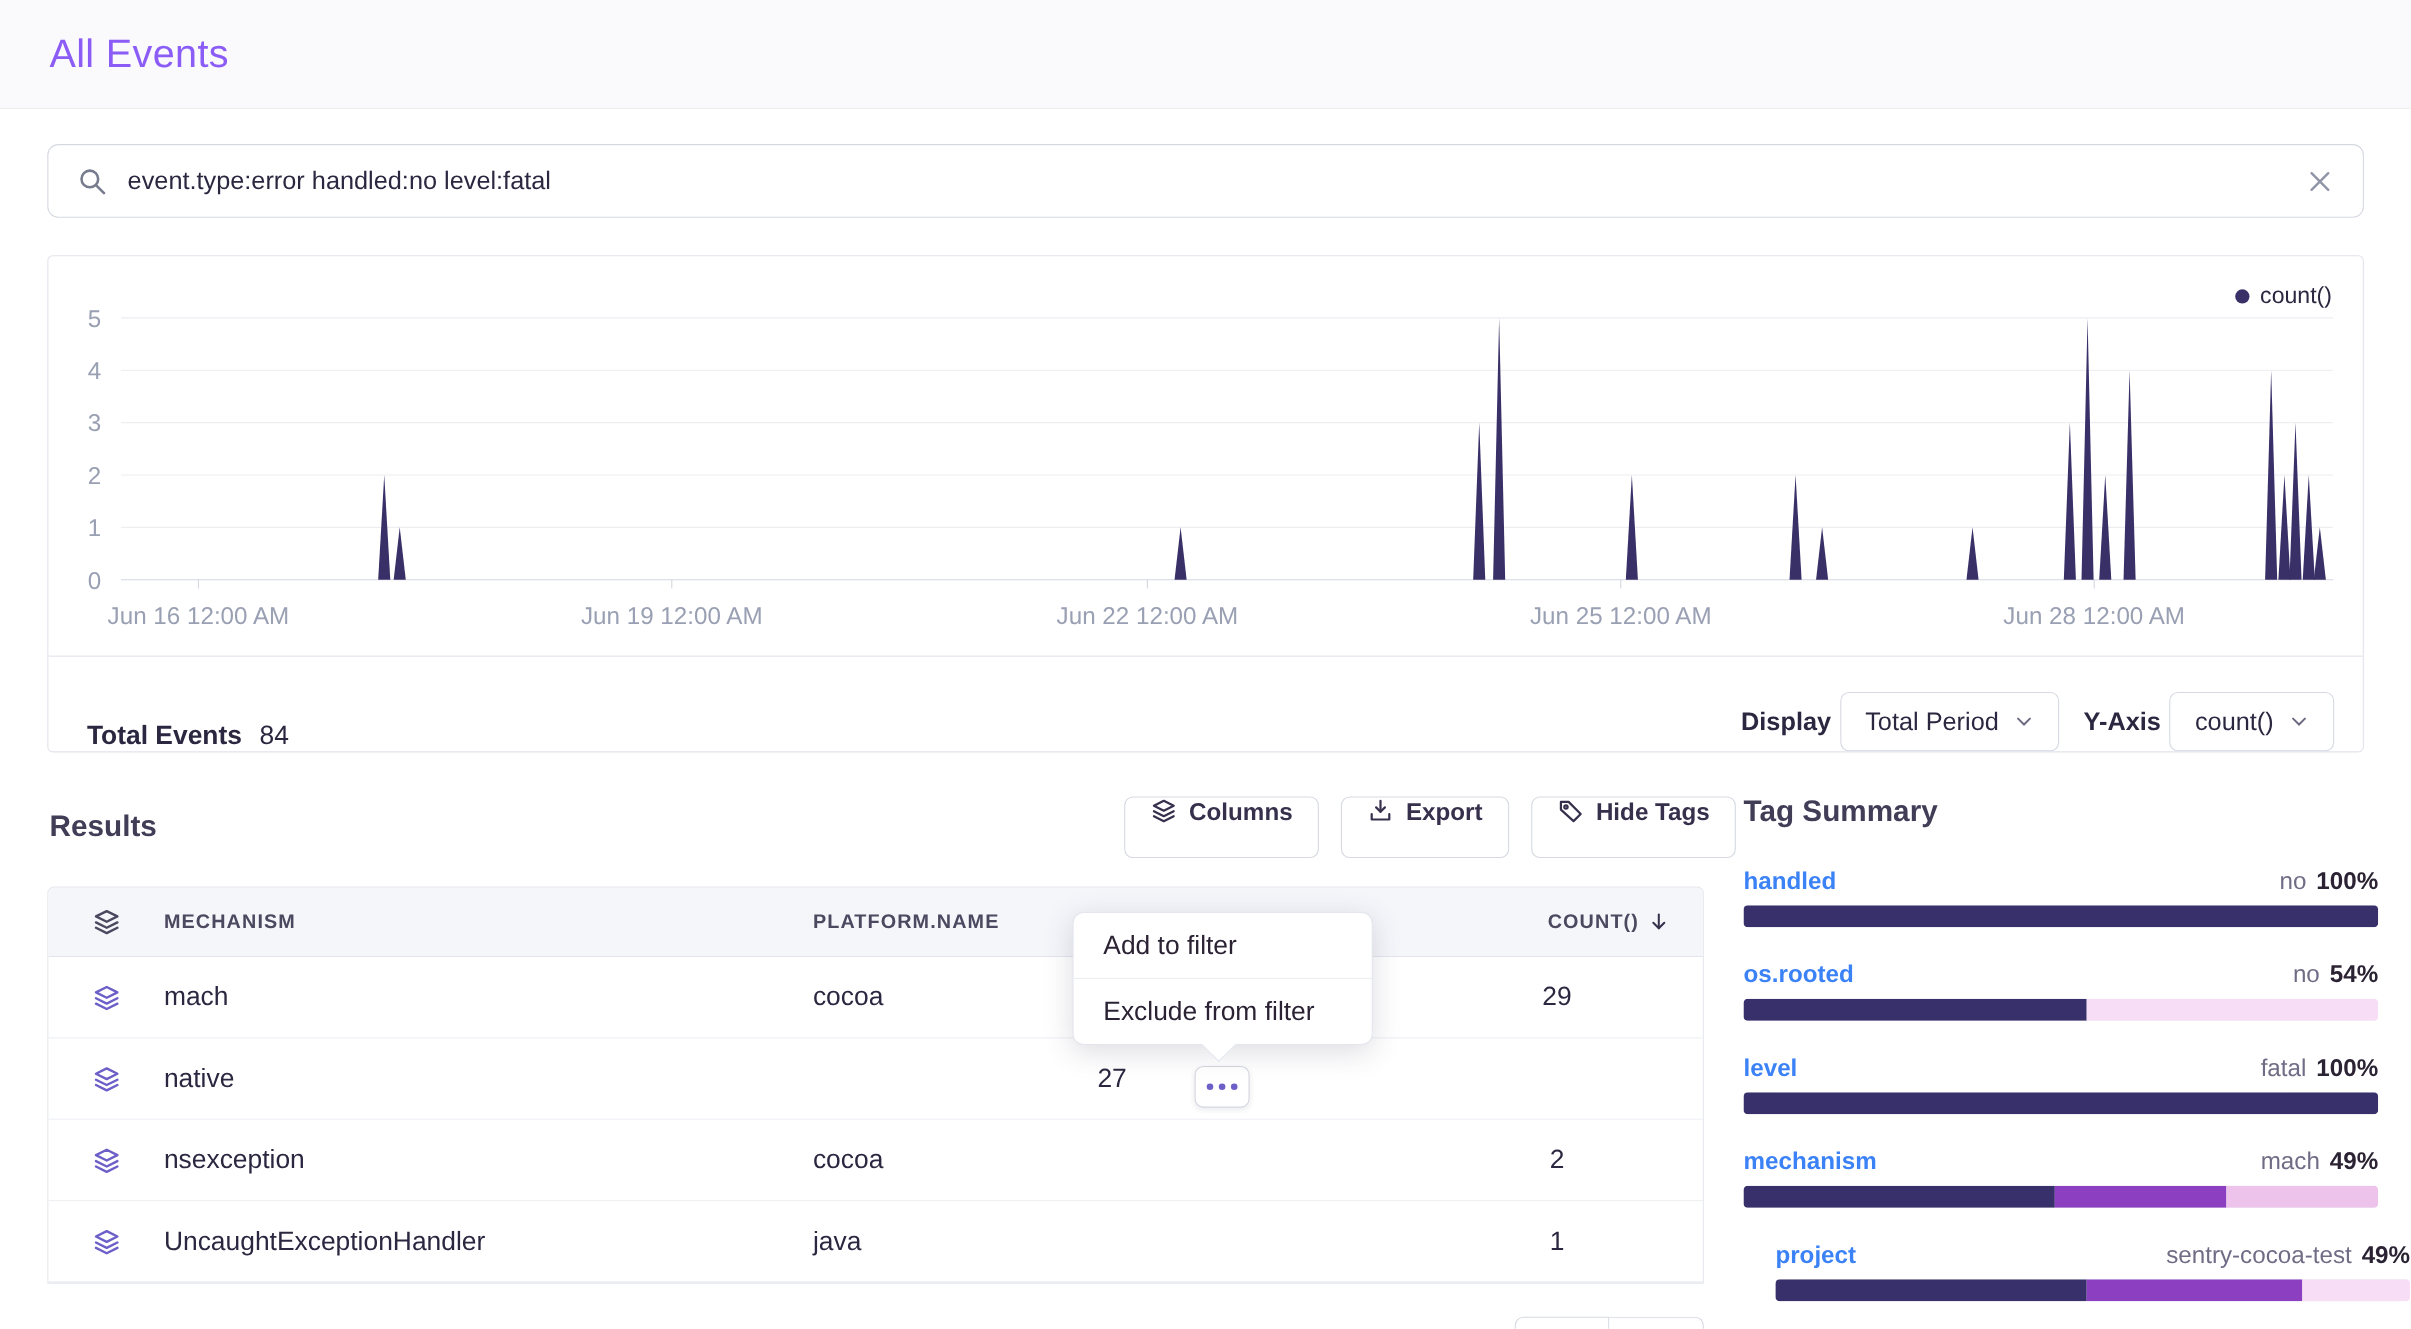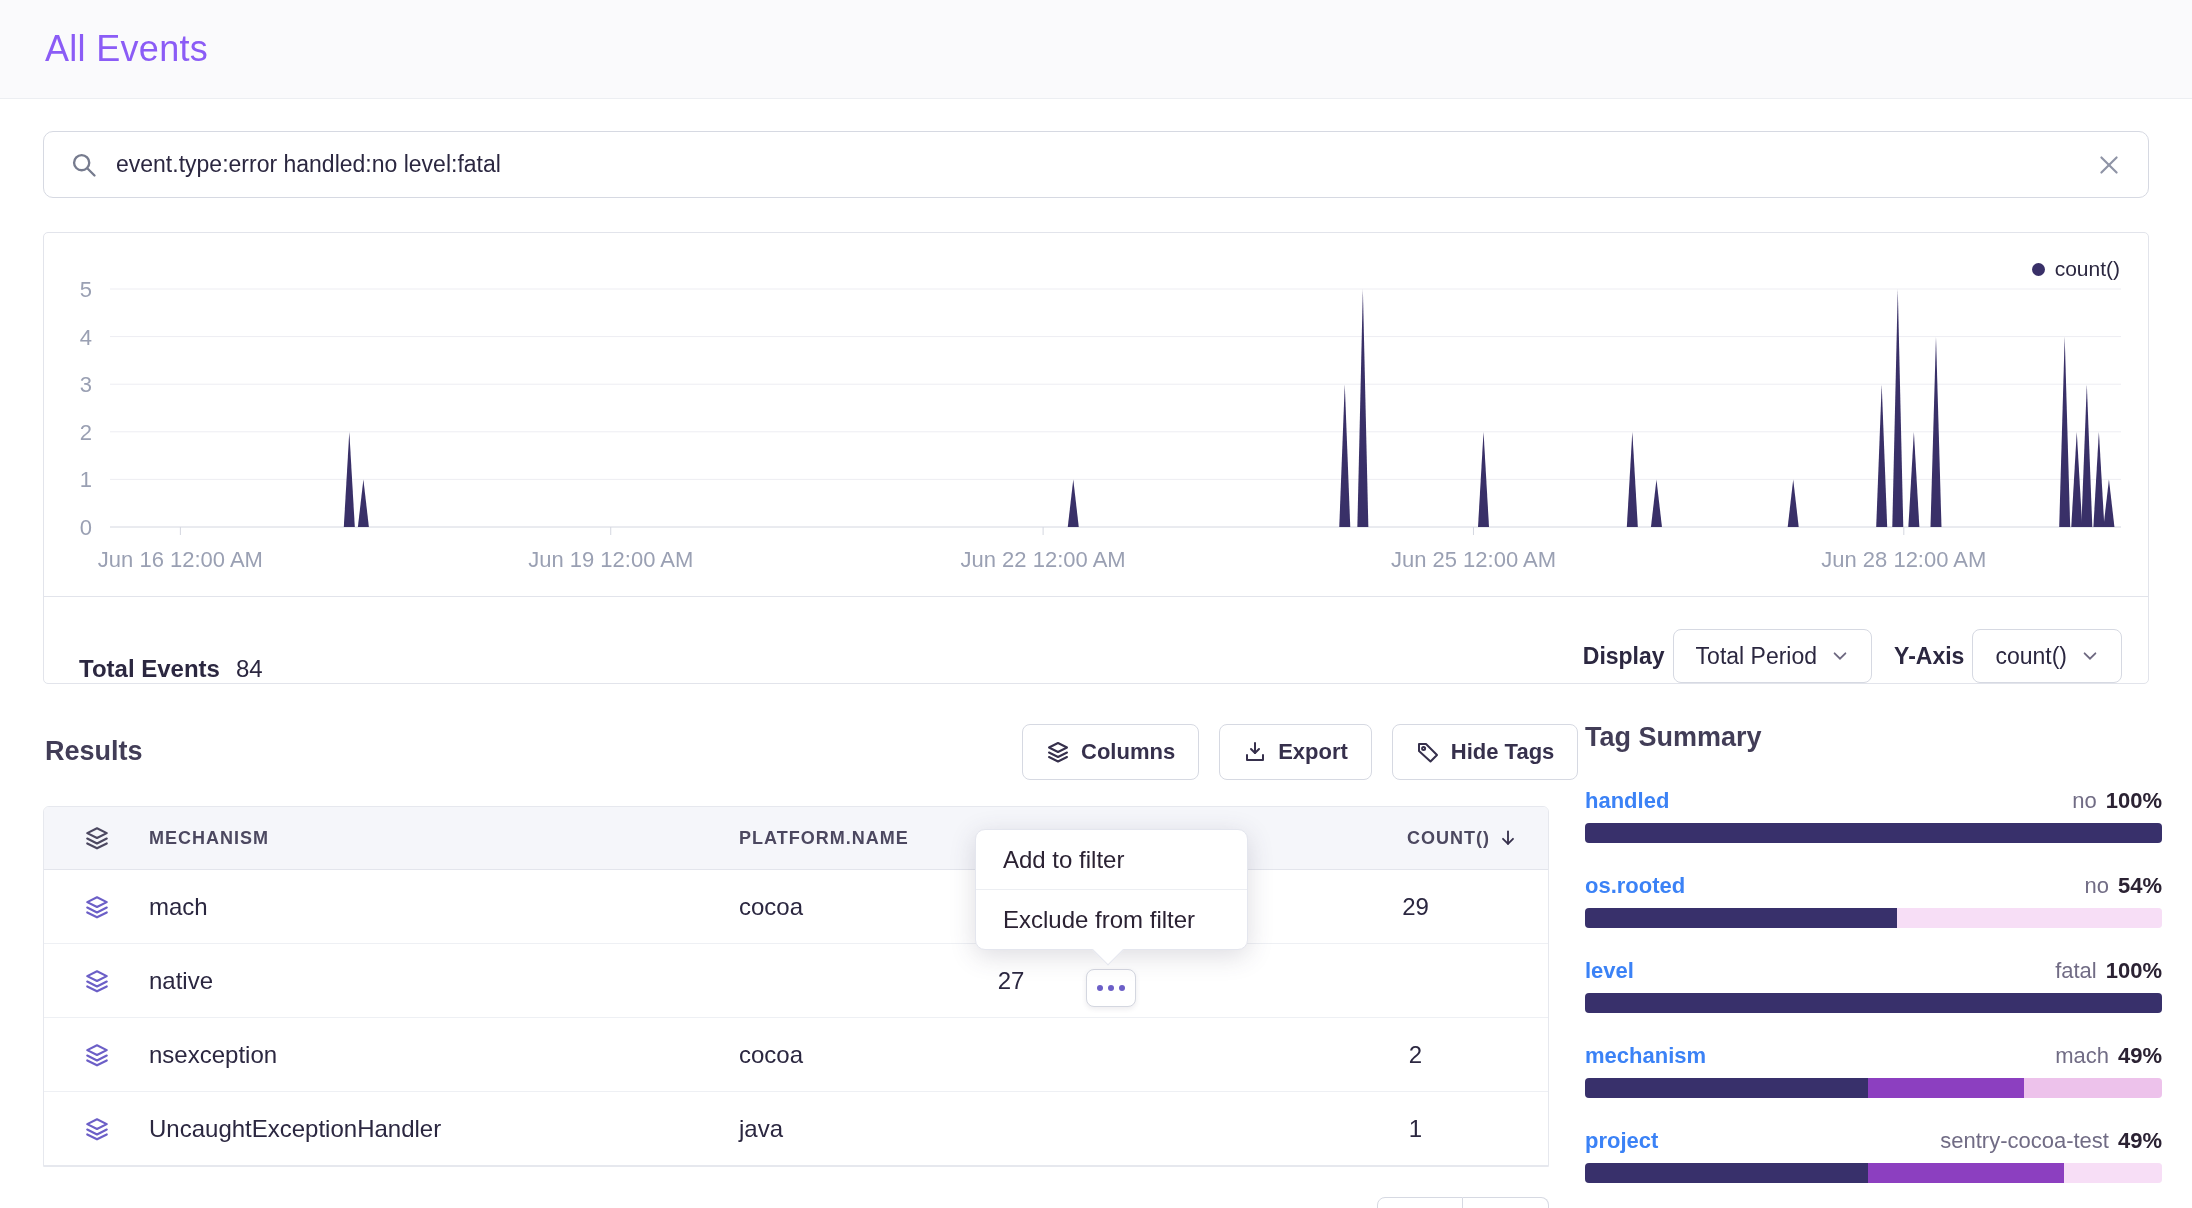--- a/index.html
+++ b/index.html
@@ -65,21 +65,21 @@
   #results-heading {
     position: absolute; left: 45px; top: 736px;
     font-size: 27px; font-weight: 700; color: #423d57;
   }
   #results-buttons {
     position: absolute; left: 1022px; top: 724px;
     display: flex; gap: 20px;
   }
   .btn {
     height: 56px; border: 1px solid #d6d9e2; border-radius: 8px; background: #fff;
-    display: flex; align-items: center; gap: 11px; padding: 0 23px;
+    display: flex; align-items: flex-start; gap: 11px; padding: 0 23px;
     font-size: 22px; font-weight: 700; color: #36304c; cursor: pointer;
   }
 
   
   #table {
     position: absolute; left: 43px; top: 806px; width: 1506px;
     border: 1px solid #e6e8ee; border-radius: 6px 6px 0 0; background: #fff;
   }
   .t-head, .t-row {
     display: grid; grid-template-columns: 105px 590px 1fr 235px; align-items: center;
@@ -402,21 +402,21 @@
         <span class="tag-percent">49%</span>
       </span>
     </div>
     <div class="tag-bar">
         <div class="seg" style="width: 49%; background: rgb(56, 48, 107);"></div>
         <div class="seg" style="width: 27%; background: rgb(140, 63, 192);"></div>
         <div class="seg" style="width: 24%; background: rgb(237, 194, 235);"></div>
       </div>
   </div>
 
-  <div class="tag-entry" style="top:406px;">
+  <div class="tag-entry" style="top:406px;margin-left:29px;">
     <div class="tag-line">
       <span class="tag-name">project</span>
       <span class="tag-right">
         <span class="tag-value">sentry-cocoa-test</span>
         <span class="tag-percent">49%</span>
       </span>
     </div>
     <div class="tag-bar">
         <div class="seg" style="width: 49%; background: rgb(56, 48, 107);"></div>
         <div class="seg" style="width: 34%; background: rgb(140, 63, 192);"></div>

